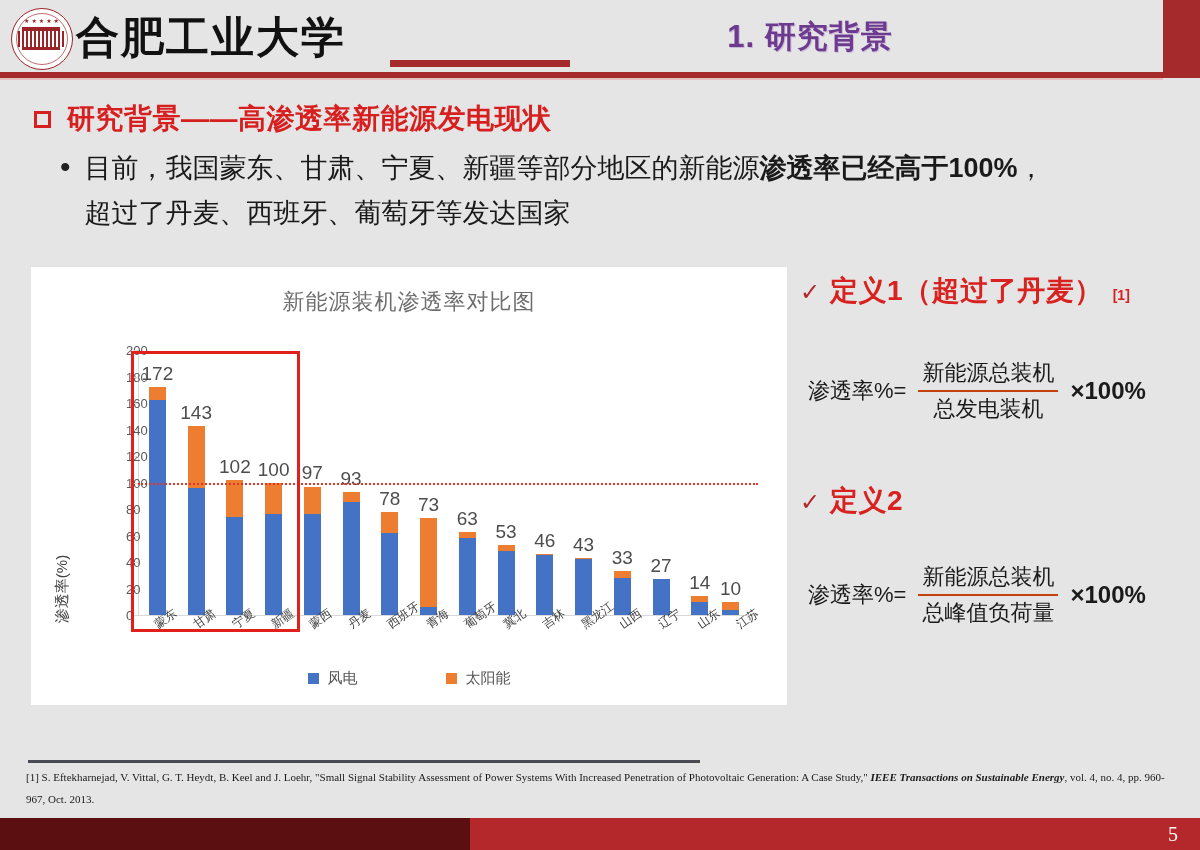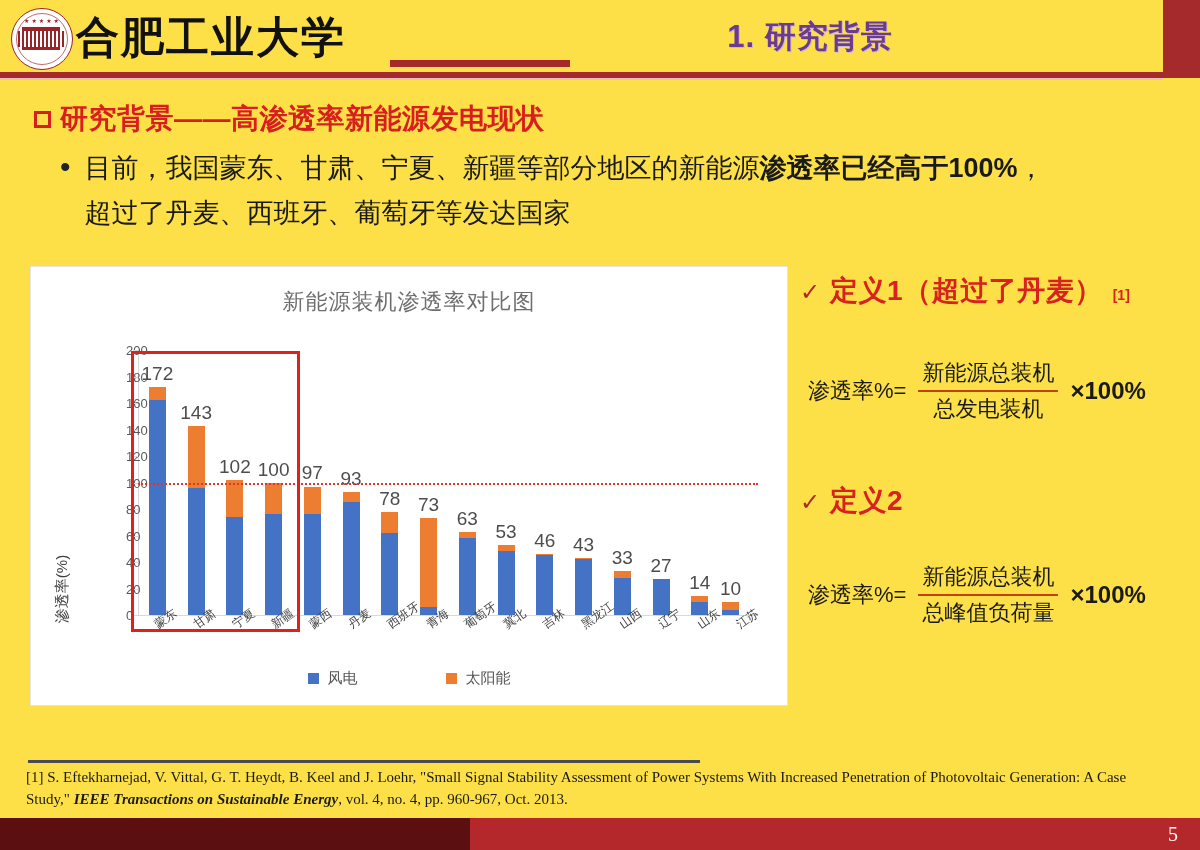--- a/index.html
+++ b/index.html
@@ -3,21 +3,21 @@
 <meta charset="utf-8">
 <style>
   html,body{margin:0;padding:0;}
   body{
     width:1200px;height:850px;
     background:#ffffff;
     font-family:"Liberation Sans","DejaVu Sans",sans-serif;
     overflow:hidden;
     position:relative;
   }
-  .slide{position:absolute;left:0;top:0;width:1200px;height:850px;background:#fde047;overflow:hidden;}
+  .slide{position:absolute;left:0;top:0;width:1200px;height:850px;background:#e5e5e5;overflow:hidden;}
 
   
   .hdr{position:absolute;left:0;top:0;width:1200px;height:78px;}
   .hdr-right-band{position:absolute;right:0;top:0;width:37px;height:78px;background:#a42a2c;}
   .hdr-rule{position:absolute;left:0;top:72px;width:1163px;height:6px;background:#a42a2c;}
   .hdr-rule-shadow{position:absolute;left:0;top:78px;width:1163px;height:2px;background:#e7bfc0;}
   .logo-badge{position:absolute;left:11px;top:8px;width:60px;height:60px;border-radius:50%;
     border:1.5px solid #9b2226;background:#fff;overflow:hidden;}
   .logo-badge .ring{position:absolute;left:4px;top:4px;width:50px;height:50px;border-radius:50%;border:1px solid #c06b6e;}
   .logo-badge .bar{position:absolute;left:6px;top:22px;width:46px;height:16px;background:
@@ -28,21 +28,21 @@
      font-size:6px;color:#9b2226;letter-spacing:2px;text-align:center;line-height:10px;}
   .univ-name{position:absolute;left:76px;top:6px;width:330px;height:62px;
      font-family:"DejaVu Serif","Liberation Serif",serif;
      font-size:43px;font-weight:bold;color:#111;letter-spacing:2px;line-height:62px;white-space:nowrap;}
   .hdr-underline{position:absolute;left:390px;top:60px;width:180px;height:7px;background:#a42a2c;}
   .slide-title{position:absolute;left:600px;top:14px;width:420px;height:46px;
      font-size:31px;font-weight:bold;color:#6d3b8e;line-height:46px;
      text-align:center;letter-spacing:1px;text-shadow:1px 1px 0 #cbb6da;}
 
   
-  .sec-head{position:absolute;left:34px;top:102px;height:34px;display:flex;align-items:center;gap:9px;}
+  .sec-head{position:absolute;left:34px;top:102px;height:34px;display:flex;align-items:center;gap:16px;}
   .sec-box{width:17px;height:17px;border:3px solid #d81f1f;box-sizing:border-box;}
   .sec-text{font-size:28px;font-weight:bold;color:#d81f1f;letter-spacing:0.5px;white-space:nowrap;}
 
   
   .bullet-wrap{position:absolute;left:60px;top:146px;width:1110px;}
   .bullet-row{display:flex;align-items:flex-start;gap:14px;}
   .bullet-dot{font-size:30px;line-height:42px;color:#222;}
   .bullet-text{font-size:27px;line-height:45px;color:#1a1a1a;}
   .bullet-text b{font-weight:bold;}
 
@@ -83,21 +83,21 @@
   .formula{display:flex;align-items:center;gap:4px;}
   .f-lhs{font-size:22px;color:#1a1a1a;white-space:nowrap;}
   .frac{display:inline-block;text-align:center;padding:0 8px;}
   .frac .num{font-size:22px;color:#1a1a1a;padding:0 4px 2px;white-space:nowrap;}
   .frac .den{font-size:22px;color:#1a1a1a;padding:2px 4px 0;border-top:2px solid #c2410c;white-space:nowrap;}
   .f-rhs{font-size:24px;font-weight:bold;color:#1a1a1a;white-space:nowrap;}
 
   
   .fn-rule{position:absolute;left:28px;top:760px;width:672px;height:3px;background:#4a4a55;}
   .fnote{position:absolute;left:26px;top:766px;width:1140px;
-     font-family:"Liberation Serif","DejaVu Serif",serif;font-size:15px;line-height:22px;color:#1a1a1a;}
+     font-family:"Liberation Serif","DejaVu Serif",serif;font-size:11px;line-height:22px;color:#1a1a1a;}
   .fnote i{font-style:italic;font-weight:bold;}
 
   
   .footer{position:absolute;left:0;top:818px;width:1200px;height:32px;background:#b4282b;}
   .footer-dark{position:absolute;left:0;top:0;width:470px;height:32px;background:#5c0f11;}
   .pageno{position:absolute;right:22px;top:0;height:32px;line-height:32px;
      font-size:20px;color:#fff;font-family:"Liberation Serif","DejaVu Serif",serif;}
 </style>
 </head>
 <body>

